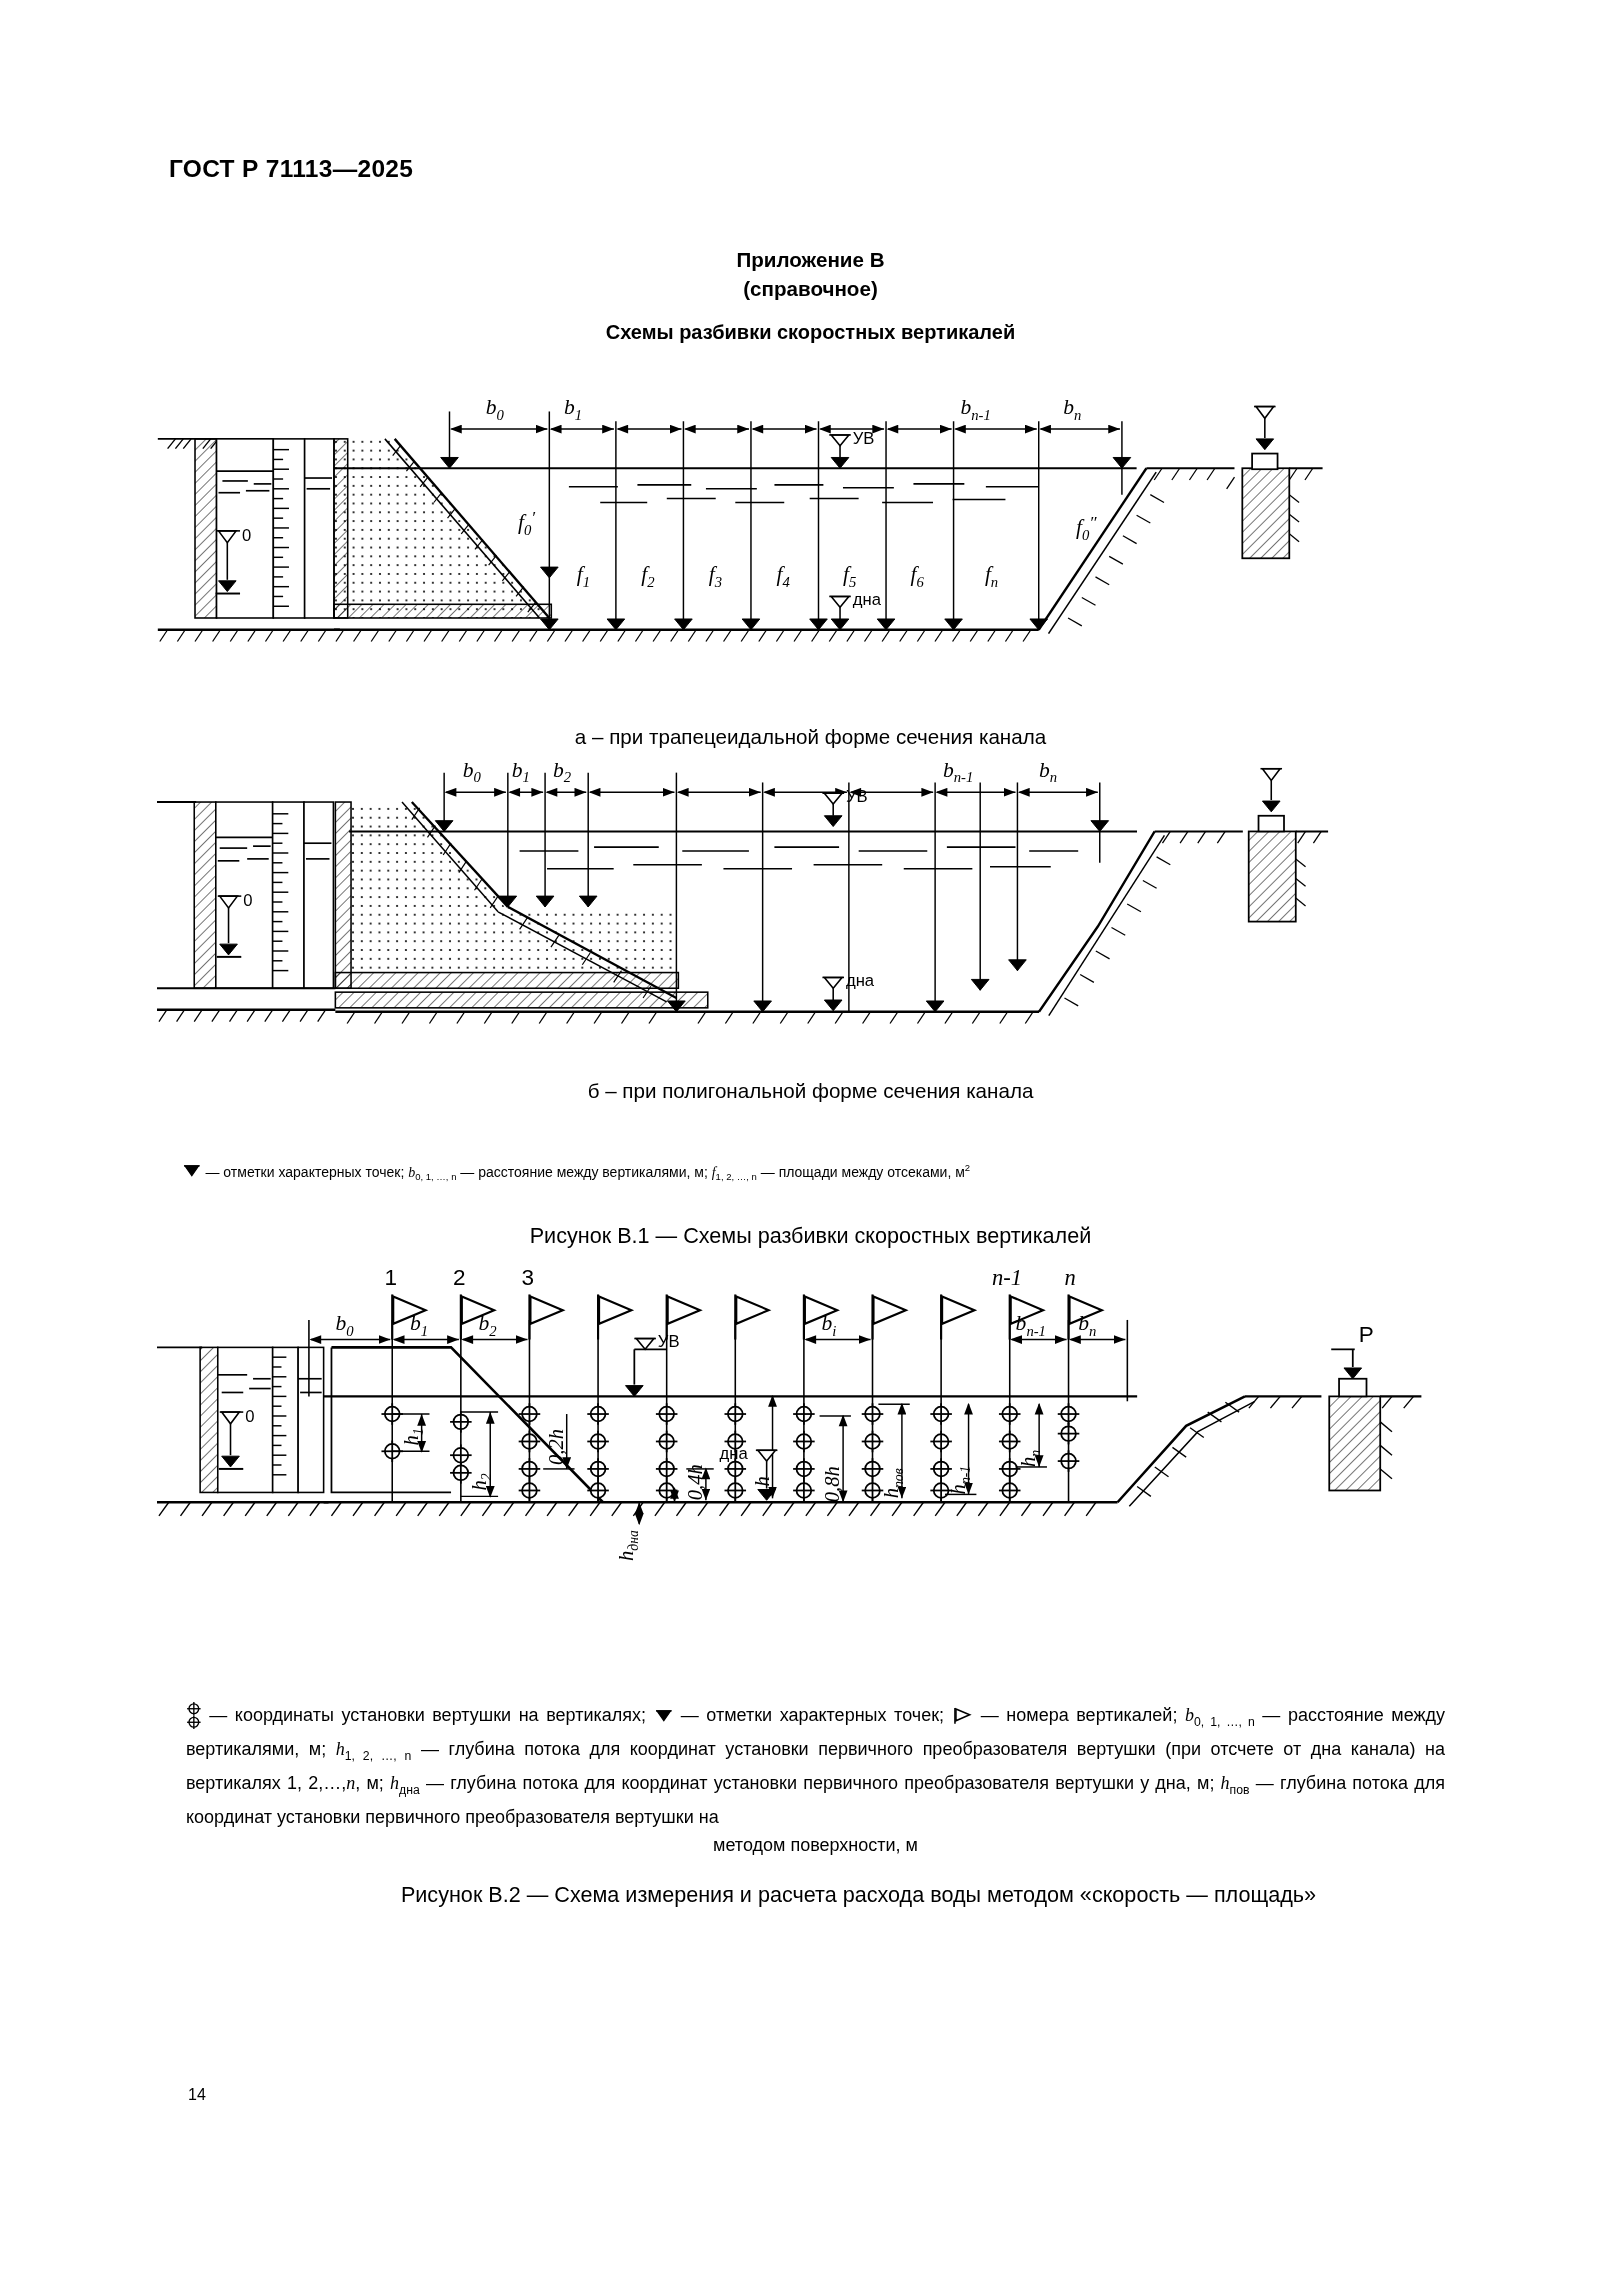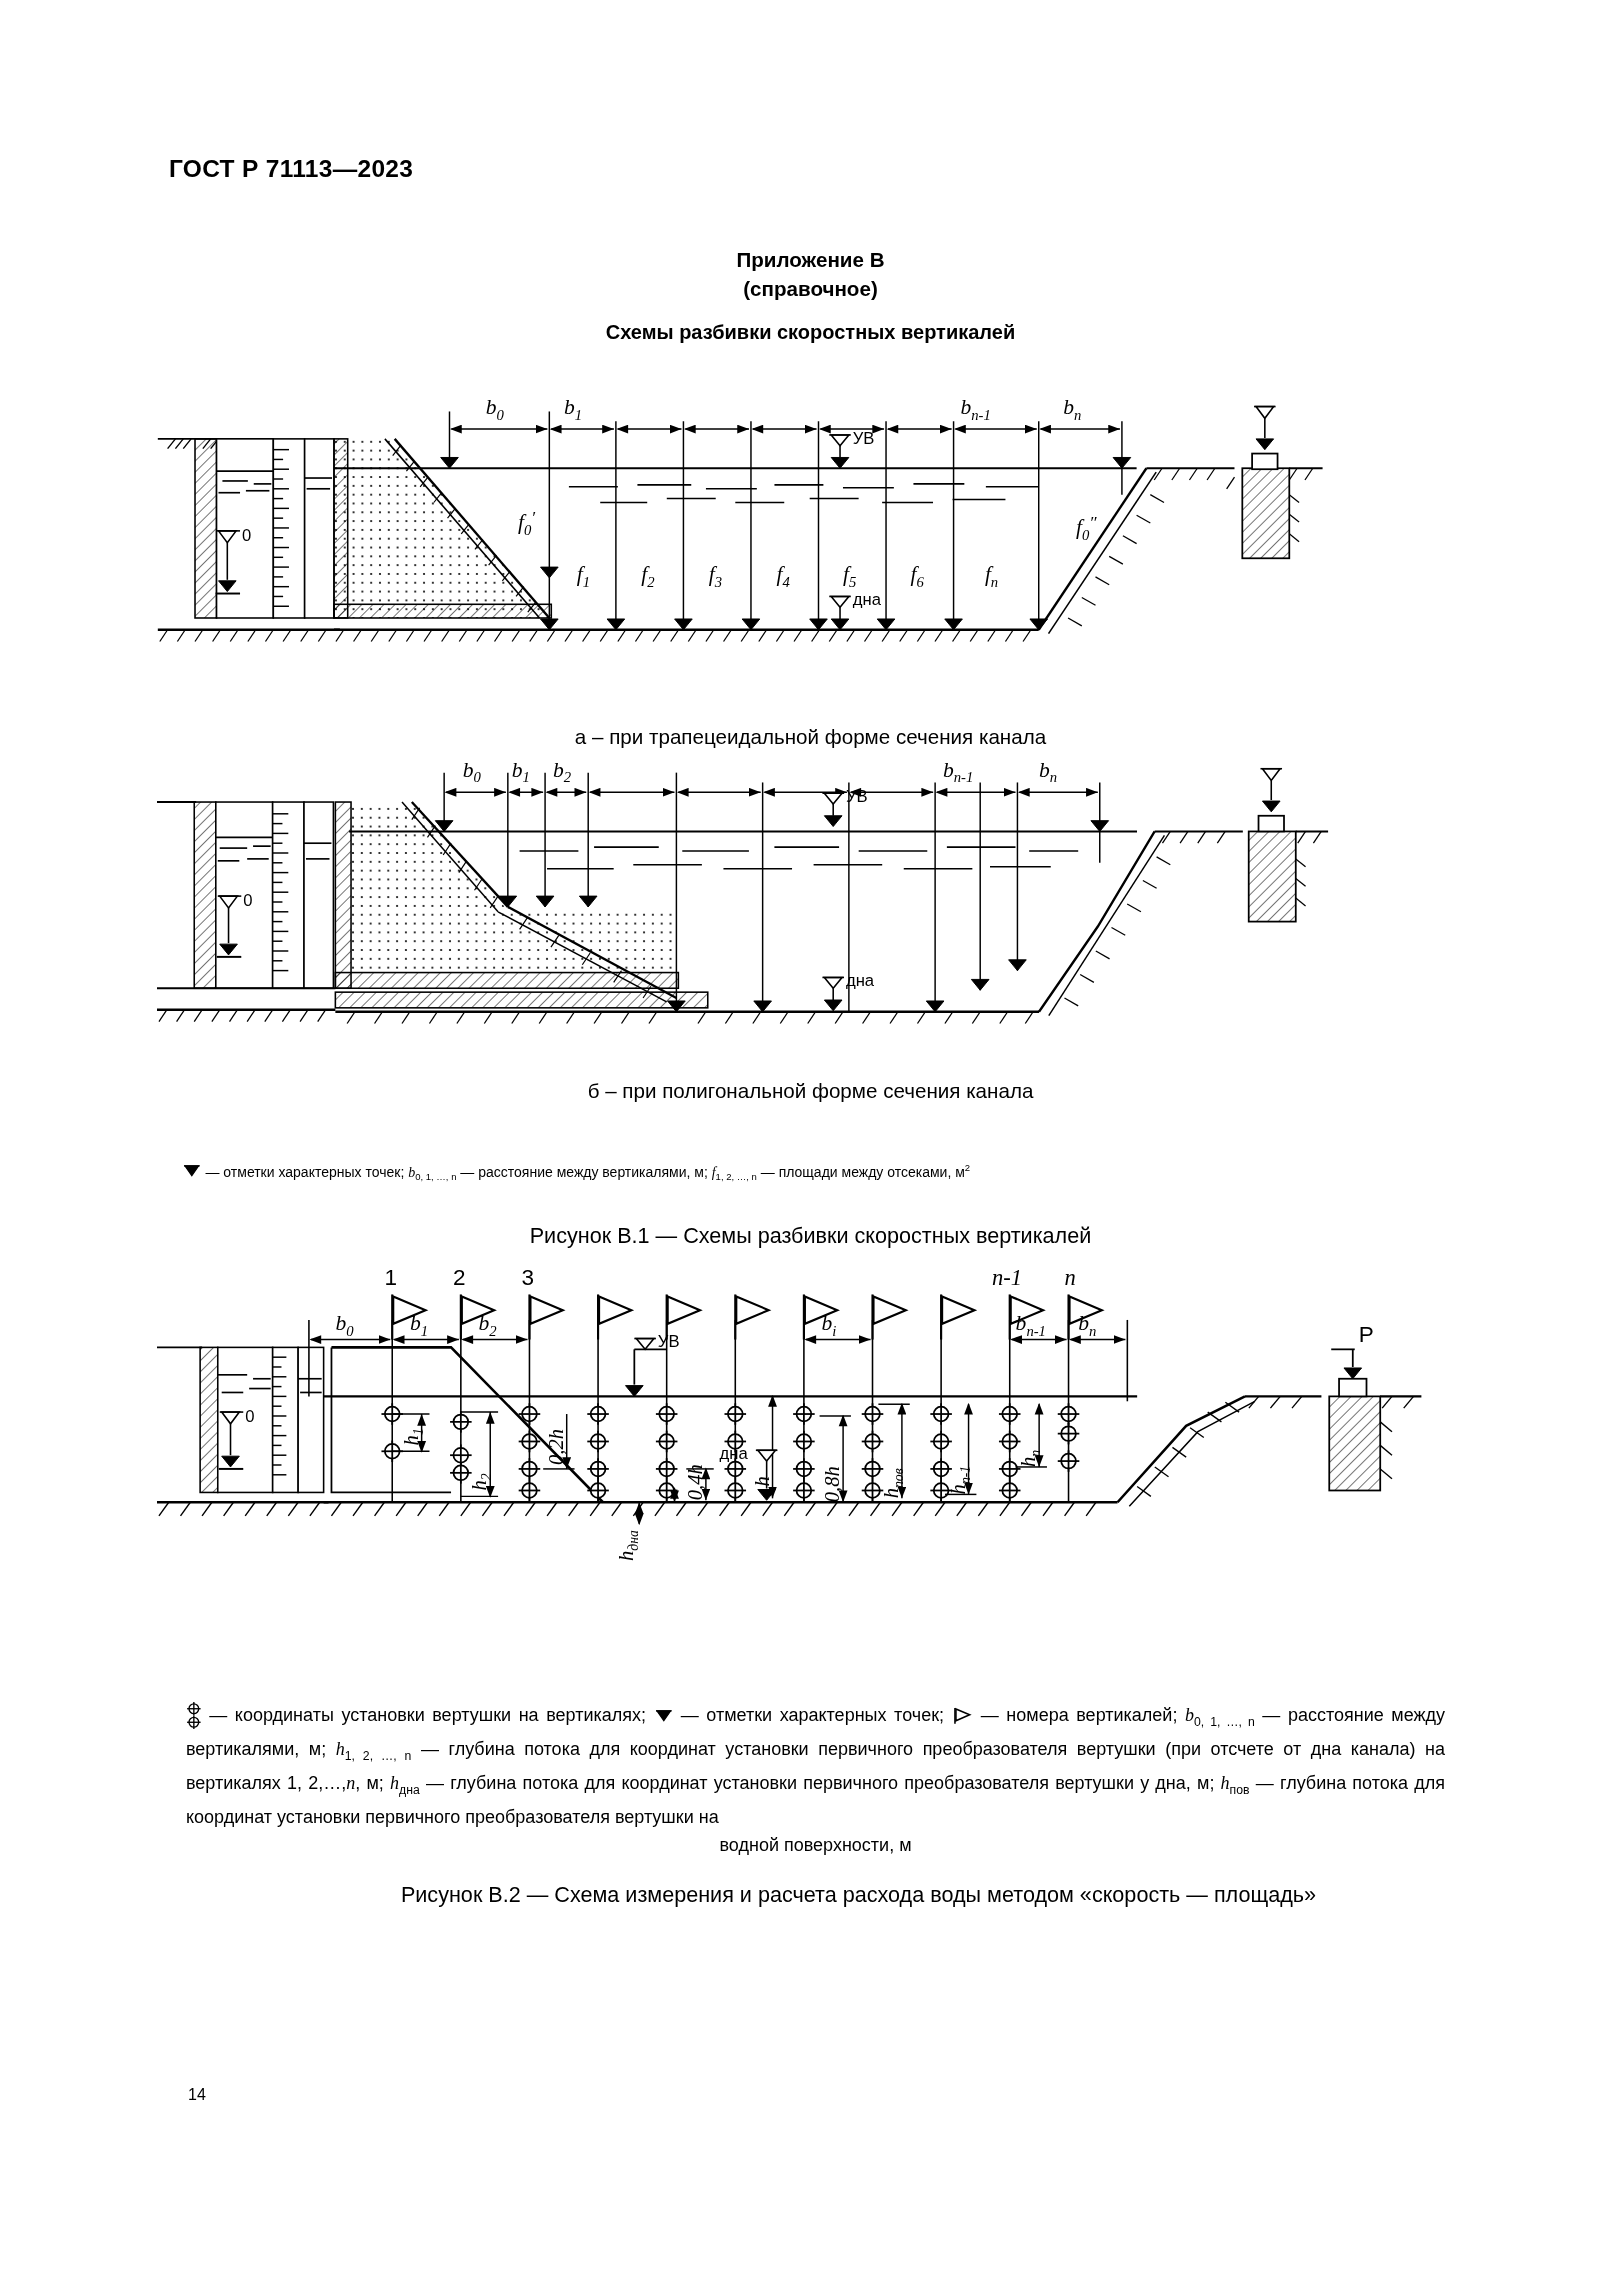--- a/index.html
+++ b/index.html
@@ -32,21 +32,21 @@
   .fig{position:absolute;}
   .fig svg{display:block;}
   svg text{font-family:"Liberation Serif", serif;font-style:italic;}
   svg text.up{font-family:"Liberation Sans", sans-serif;font-style:normal;}
 </style>
 </head>
 <body>
 
 <div class="page">
 
-  <div class="hdr">ГОСТ Р 71113—2023</div>
+  <div class="hdr">ГОСТ Р 71113—2025</div>
 
   <div class="ctr appendix">
     <div>Приложение В</div>
     <div>(справочное)</div>
   </div>
 
   <div class="ctr sec-title">Схемы разбивки скоростных вертикалей</div>
 
   <div class="fig" style="left:157px;top:387px;">
   <svg width="1323" height="323" viewBox="0 0 1350 330">
@@ -843,20 +843,20 @@
       <line x1="1" y1="22" x2="15" y2="22" stroke="#000" stroke-width="1.4"></line>
       <line x1="8" y1="15" x2="8" y2="29" stroke="#000" stroke-width="1.4"></line>
     </svg><span> — координаты установки вертушки на вертикалях; </span><svg width="19.6" height="17.6" style="vertical-align:-3.9px" viewBox="0 0 20 18">
       <path d="M3,3 L17,3 L10,13 z" fill="#000" stroke="#000" stroke-width="1.2"></path>
       <path d="M3,3 L10,13 L3,3" fill="#fff"></path>
       <line x1="2" y1="3" x2="18" y2="3" stroke="#000" stroke-width="1.4"></line>
     </svg><span> — отметки характерных точек; </span><svg width="21.6" height="19.6" style="vertical-align:-3.9px" viewBox="0 0 22 20">
       <line x1="3" y1="2" x2="3" y2="18" stroke="#000" stroke-width="1.6"></line>
       <path d="M4,3 L18,9 L4,15 z" fill="#fff" stroke="#000" stroke-width="1.6"></path>
     </svg><span> — номера вертикалей; </span><i>b</i><sub>0, 1, …, n</sub><span> — расстояние между вертикалями, м; </span><i>h</i><sub>1, 2, …, n</sub><span> — глубина потока для координат установки первичного преобразователя вертушки (при отсчете от дна канала) на вертикалях 1, 2,…,</span><i>n</i><span>, м; </span><i>h</i><sub>дна</sub><span> — глубина потока для координат установки первичного преобразователя вертушки у дна, м; </span><i>h</i><sub>пов</sub><span> — глубина потока для координат установки первичного преобразователя вертушки на</span>
-    <span class="last">водной поверхности, м</span>
+    <span class="last">методом поверхности, м</span>
   </div>
 
   <div class="cap figcap2">Рисунок В.2 — Схема измерения и расчета расхода воды методом «скорость — площадь»</div>
 
   <div class="pg-num">14</div>
 </div>
 
 
 </body></html>

